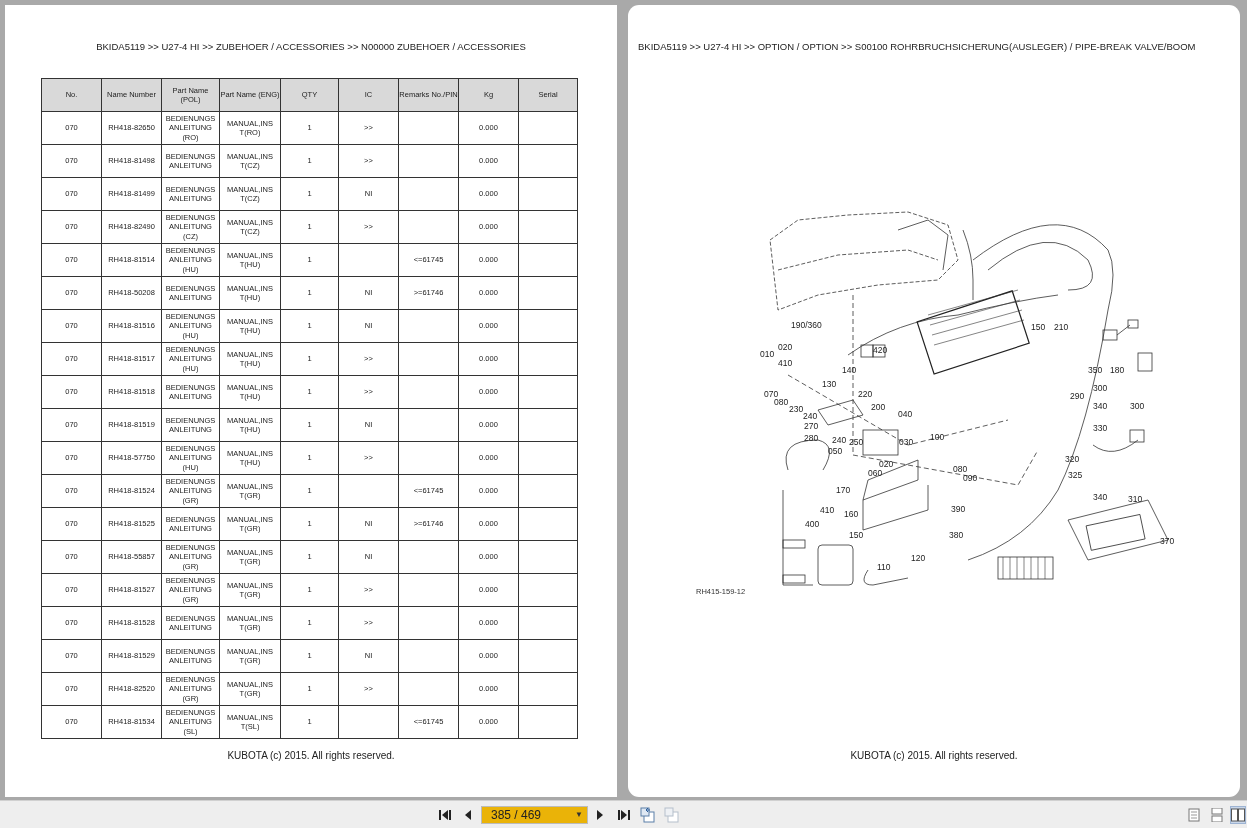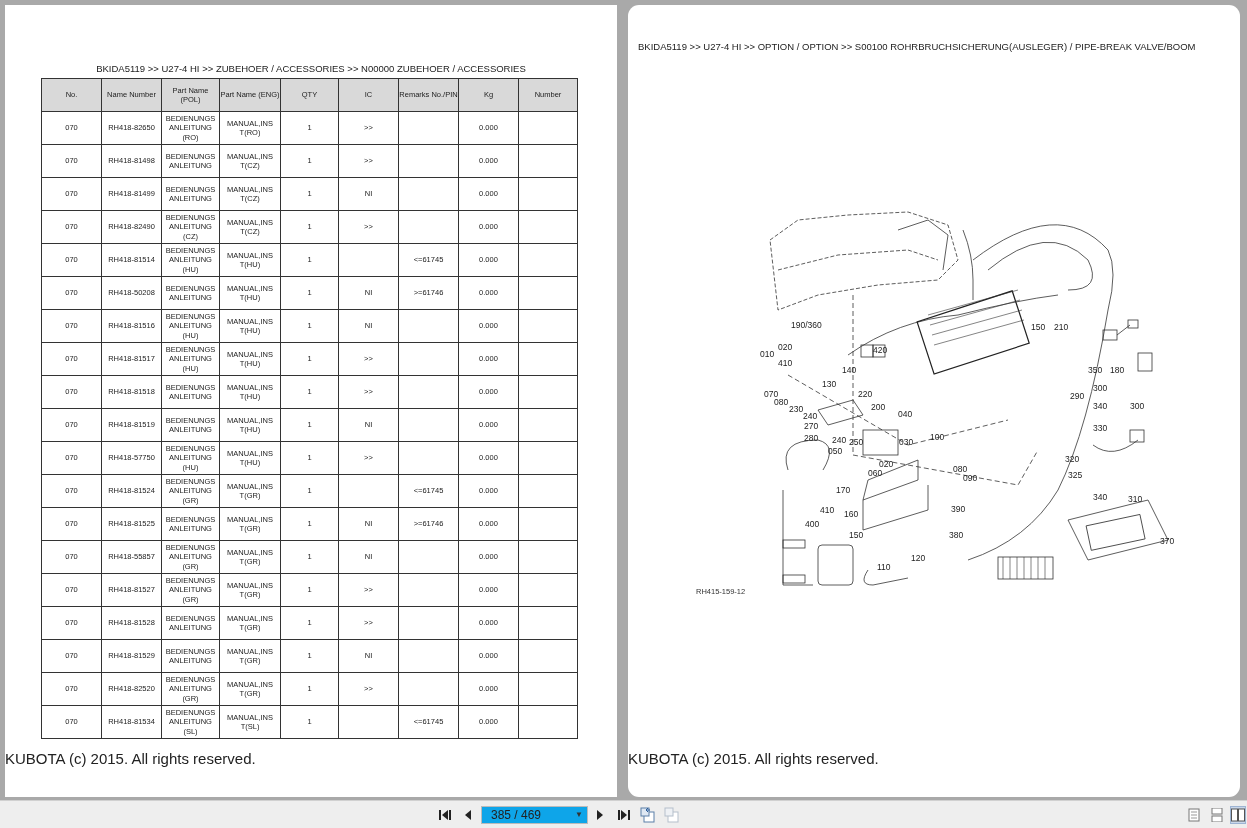--- a/index.html
+++ b/index.html
@@ -1,31 +1,31 @@
 <!DOCTYPE html>
 <html><head>
 <meta charset="utf-8">
 <style>
   html, body { margin:0; padding:0; }
   body { width:1247px; height:828px; background:#a9a9a9; position:relative; overflow:hidden; font-family:"Liberation Sans", sans-serif; color:#222; }
   .page { position:absolute; background:#fff; }
   #page-left { left:5px; top:5px; width:612px; height:792px; }
   #page-right { left:628px; top:5px; width:612px; height:792px;border-radius:11px; }
   .header-text { position:absolute; top:36px; font-size:9.5px; white-space:nowrap; color:#222; }
-  #page-left .header-text { left:0; width:612px; text-align:center;margin-top:22px; }
+  #page-left .header-text { left:0; width:612px; text-align:center; }
   #page-right .header-text { left:10px; }
-  .footer-text { position:absolute; top:745px; font-size:15px; width:612px; text-align:left; color:#222; }
+  .footer-text { position:absolute; top:745px; font-size:10px; width:612px; text-align:center; color:#222; }
   table.parts { position:absolute; left:36px; top:73px; border-collapse:collapse; table-layout:fixed; }
   table.parts th, table.parts td { border:1px solid #333; text-align:center; vertical-align:middle; font-size:7.5px; line-height:9.5px; padding:0; overflow:hidden; }
   table.parts th { background:#d9d9d9; font-weight:normal; height:32px; }
   table.parts td { height:32px; background:#fff; }
   .diagram { position:absolute; left:130px; top:195px; width:420px; height:400px; }
   .toolbar { position:absolute; left:0; top:800px; width:1247px; height:28px; background:#eeeeee; border-top:1px solid #d0d0d0; }
   .tb-btn { position:absolute; top:4px; height:20px; width:20px; display:flex; align-items:center; justify-content:center; font-size:13px; color:#222; cursor:pointer; }
-  .page-select { position:absolute; left:481px; top:5px; width:107px; height:18px; background:#0ea5e9; border:1px solid #bbb; box-sizing:border-box; font-size:12px; line-height:16px; padding-left:9px; }
+  .page-select { position:absolute; left:481px; top:5px; width:107px; height:18px; background:#eab308; border:1px solid #bbb; box-sizing:border-box; font-size:12px; line-height:16px; padding-left:9px; }
   .page-select .caret { position:absolute; right:4px; top:0; font-size:8px; color:#333; }
   .view-btn { position:absolute; top:5px; width:16px; height:18px; display:flex; align-items:center; justify-content:center; }
 </style>
 </head>
 <body>
 
 <div class="page" id="page-left">
   <div class="header-text">BKIDA5119 &gt;&gt; U27-4 HI &gt;&gt; ZUBEHOER / ACCESSORIES &gt;&gt; N00000   ZUBEHOER / ACCESSORIES</div>
   <table class="parts">
     <colgroup>
@@ -42,21 +42,21 @@
     <thead>
       <tr id="thead-row">
           <th>No.</th>
           <th>Name Number</th>
           <th>Part Name (POL)</th>
           <th>Part Name (ENG)</th>
           <th>QTY</th>
           <th>IC</th>
           <th>Remarks No./PIN</th>
           <th>Kg</th>
-          <th>Number</th>
+          <th>Serial</th>
         </tr>
     </thead>
     <tbody id="tbody">
         <tr>
           <td>070</td>
           <td>RH418-82650</td>
           <td>BEDIENUNGS ANLEITUNG (RO)</td>
           <td>MANUAL,INS T(RO)</td>
           <td>1</td>
           <td>&gt;&gt;</td>

